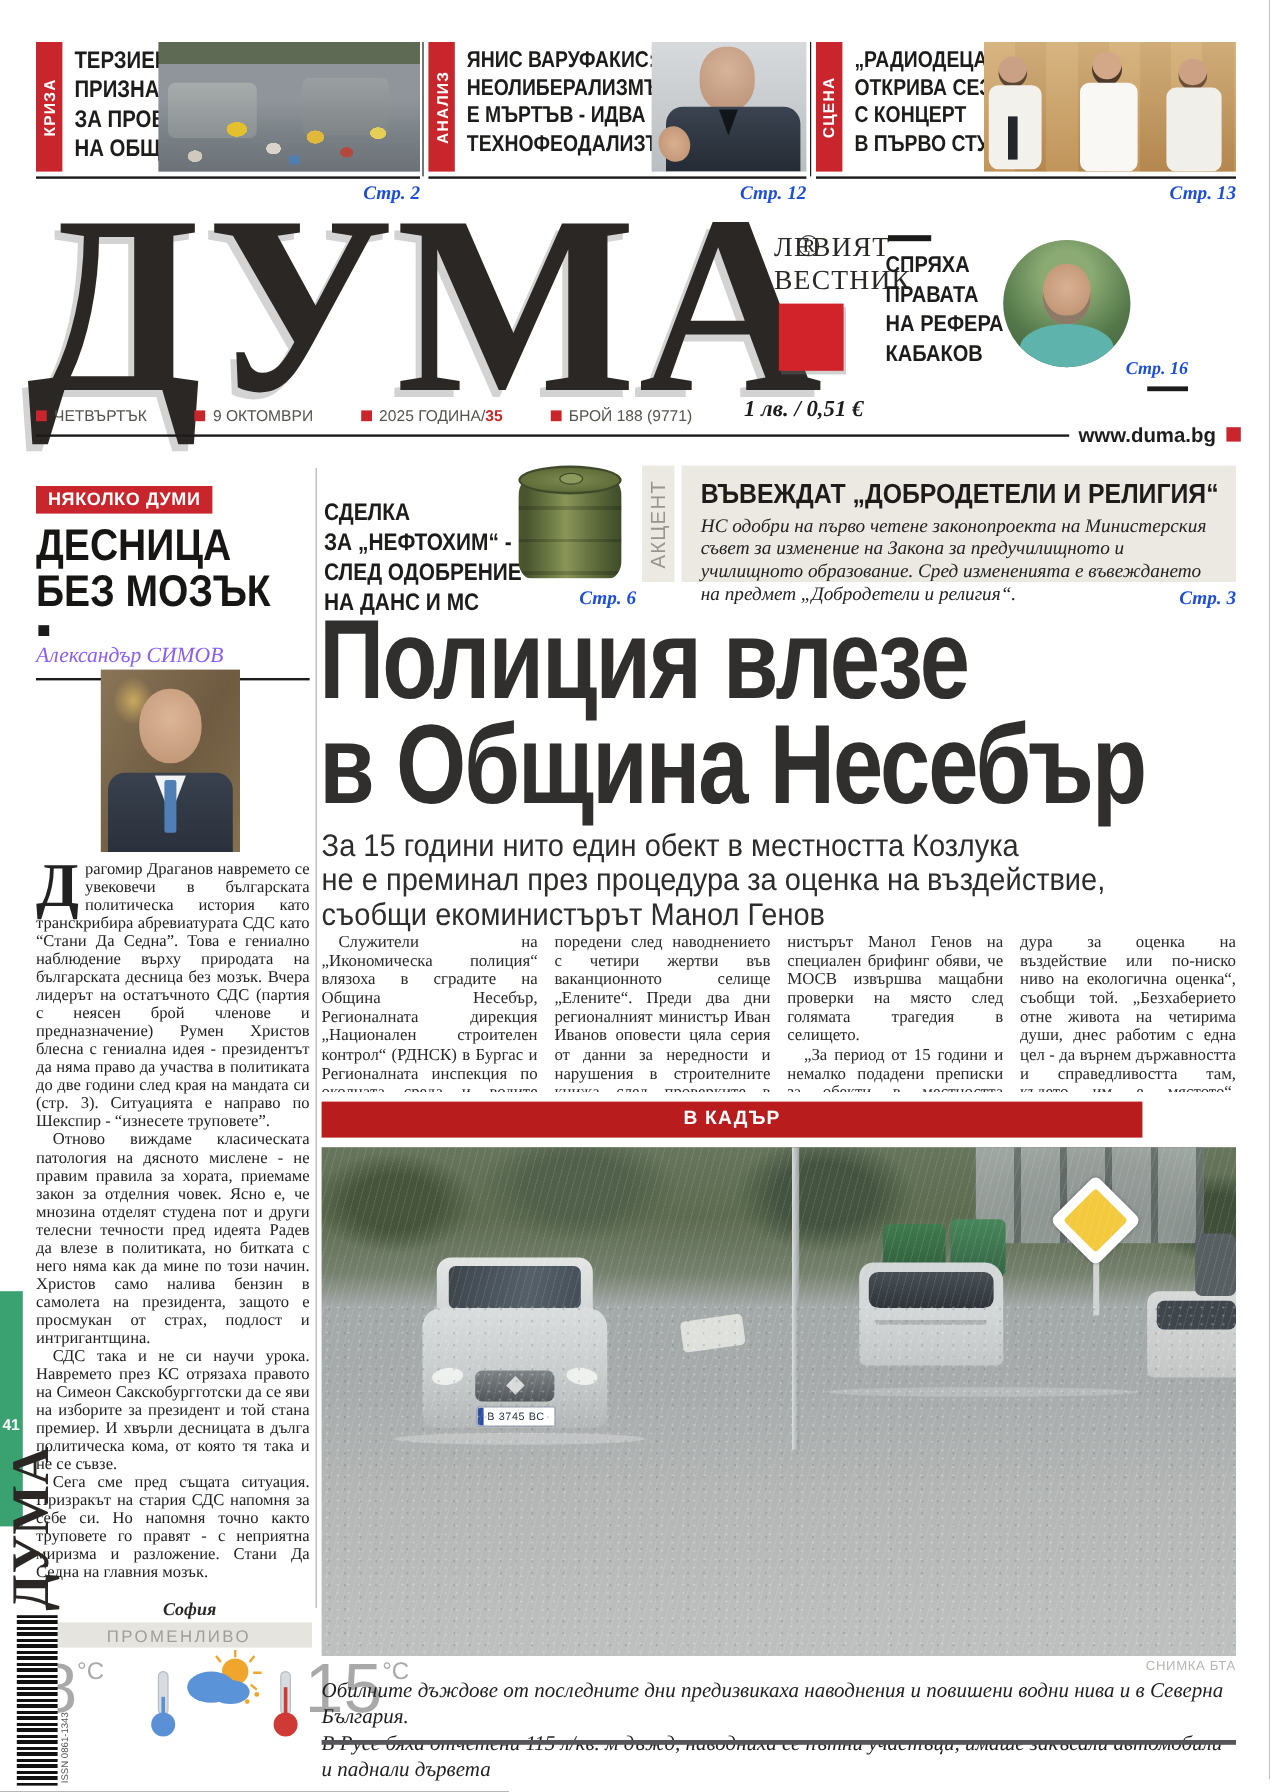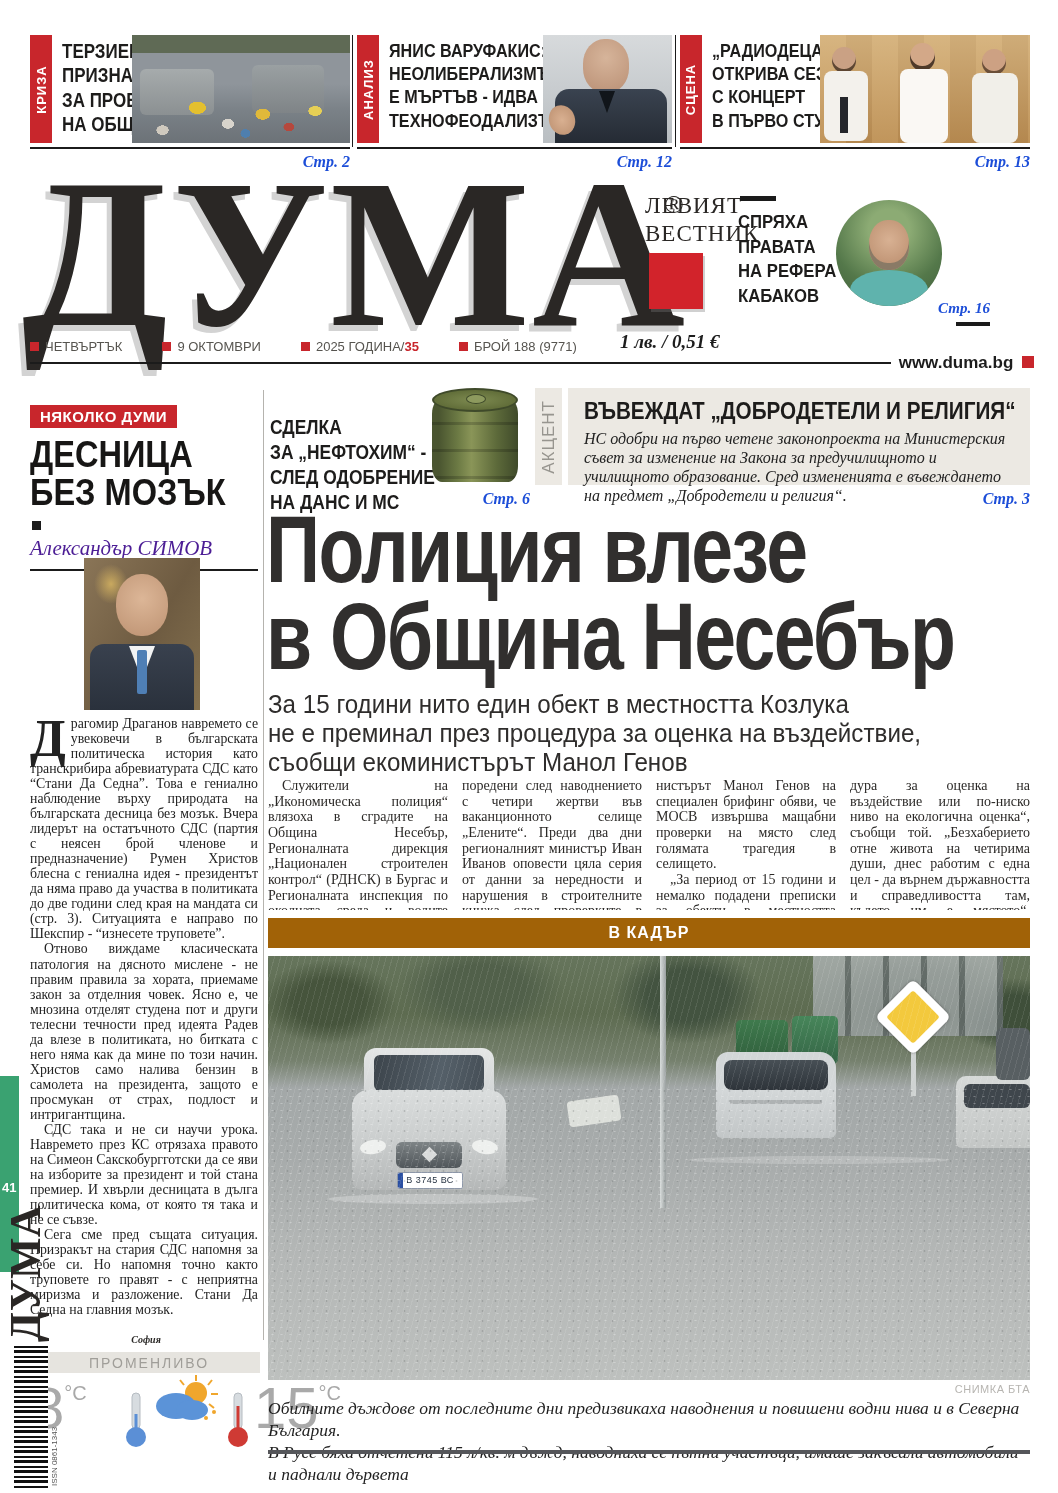--- a/index.html
+++ b/index.html
@@ -148,40 +148,40 @@
 
   <div class="abs" style="left:30px;top:386px;width:228px;margin-top:19px;">
     <div style="display:inline-block;background:#c8262c;color:#fff;font-weight:bold;font-size:15px;letter-spacing:.5px;padding:3px 10px;">НЯКОЛКО ДУМИ</div>
     <div style="margin-top:8px;">
       <div class="cond" style="transform:scaleX(.88);font-weight:bold;font-size:37px;line-height:1.02;color:#171615;">
         <div>ДЕСНИЦА</div>
         <div>БЕЗ МОЗЪК</div>
       </div>
     </div>
     <div style="width:9px;height:9px;background:#1b1b1b;margin:10px 0 6px 2px;"></div>
-    <div class="serif" style="font-style:italic;font-size:21px;color:#4c1d95;">Александър СИМОВ</div>
+    <div class="serif" style="font-style:italic;font-size:18px;color:#8b5cf6;">Александър СИМОВ</div>
     <div class="rule" style="margin-top:8px;"></div>
   </div>
 
   <div class="abs" style="left:84px;top:558px;width:116px;height:152px;overflow:hidden;background:linear-gradient(120deg,#8a7557,#6e5b41 55%,#84714f);">
     <div class="abs" style="left:10px;top:6px;width:34px;height:40px;background:radial-gradient(#c9a95f,transparent 70%);"></div>
     <div class="abs" style="left:32px;top:16px;width:52px;height:62px;background:radial-gradient(circle at 50% 40%,#dcb697,#bd9272);border-radius:48%;"></div>
     <div class="abs" style="left:6px;top:86px;width:104px;height:66px;background:linear-gradient(#39414e,#2a313c);border-radius:14px 14px 0 0;"></div>
     <div class="abs" style="left:45px;top:88px;width:26px;height:34px;background:#f2f3f4;clip-path:polygon(0 0,100% 0,50% 100%);"></div>
     <div class="abs" style="left:53px;top:92px;width:10px;height:44px;background:#4f7fb5;border-radius:2px;"></div>
   </div>
 
   <div class="abs oped-body" style="left:30px;top:716px;width:228px;">
     <p class="jp noind"><span class="dropcap">Д</span><span>рагомир Драганов навремето се увековечи в българската политическа история като транскрибира абревиатурата СДС като “Стани Да Седна”. Това е гениално наблюдение върху природата на българската десница без мозък. Вчера лидерът на остатъчното СДС (партия с неясен брой членове и предназначение) Румен Христов блесна с гениална идея - президентът да няма право да участва в политиката до две години след края на мандата си (стр. 3). Ситуацията е направо по Шекспир - “изнесете труповете”.</span></p>
     <p class="jp">Отново виждаме класическата патология на дясното мислене - не правим правила за хората, приемаме закон за отделния човек. Ясно е, че мнозина отделят студена пот и други телесни течности пред идеята Радев да влезе в политиката, но битката с него няма как да мине по този начин. Христов само налива бензин в самолета на президента, защото е просмукан от страх, подлост и интригантщина.</p>
     <p class="jp">СДС така и не си научи урока. Навремето през КС отрязаха правото на Симеон Сакскобургготски да се яви на изборите за президент и той стана премиер. И хвърли десницата в дълга политическа кома, от която тя така и не се съвзе.</p>
     <p class="jp">Сега сме пред същата ситуация. Призракът на стария СДС напомня за себе си. Но напомня точно както труповете го правят - с неприятна миризма и разложение. Стани Да Седна на главния мозък.</p>
   </div>
 
-  <div class="abs serif" style="left:32px;top:1334px;width:228px;text-align:center;font-weight:bold;font-style:italic;font-size:10px;">София</div>
+  <div class="abs serif" style="left:44px;top:1334px;width:228px;text-align:center;font-weight:bold;font-style:italic;font-size:15px;">София</div>
   <div class="abs" style="left:38px;top:1352px;width:222px;height:21px;background:#e6e4df;color:#a09e99;font-size:14px;letter-spacing:2px;display:flex;align-items:center;justify-content:center;">ПРОМЕНЛИВО</div>
 
   <div class="abs" style="left:30px;top:1374px;width:230px;height:90px;">
     <span class="abs" style="left:2px;top:0;font-size:58px;font-weight:400;color:#a9a9a9;"><span>8</span><span style="font-size:20px;vertical-align:28px;">°C</span></span>
     <svg class="abs" style="left:94px;top:16px;" width="24" height="58" viewBox="0 0 24 58">
       <rect x="8" y="3" width="8" height="36" rx="4" fill="#d7dce0" stroke="#b6bcc2"></rect>
       <rect x="10.5" y="24" width="3" height="16" fill="#5b8fd6"></rect>
       <circle cx="12" cy="47" r="10" fill="#5b8fd6"></circle>
     </svg>
     <svg class="abs" style="left:120px;top:0px;" width="72" height="60" viewBox="0 0 72 60">
@@ -263,21 +263,21 @@
     <div class="leadcol">
       <p class="jp noind">нистърът Манол Генов на специален брифинг обяви, че МОСВ извършва мащабни проверки на място след голямата трагедия в селището.</p>
       <p class="jp">„За период от 15 години и немалко подадени преписки за обекти в местността Козлука, няма досие на нито един обект, преминал през проце-</p>
     </div>
     <div class="leadcol">
       <p class="jp noind">дура за оценка на въздействие или по-ниско ниво на екологична оценка“, съобщи той. „Безхаберието отне живота на четирима души, днес работим с една цел - да върнем държавността и справедливостта там, където им е мястото“, категоричен бе Генов.</p>
 
     </div>
   </div>
 
-  <div class="abs" style="left:268px;top:918px;width:762px;height:30px;background:#a16207;color:#fff;font-weight:bold;font-size:16px;letter-spacing:1px;display:flex;align-items:center;justify-content:center;">В КАДЪР</div>
+  <div class="abs" style="left:268px;top:918px;width:684px;height:30px;background:#b91c1c;color:#fff;font-weight:bold;font-size:16px;letter-spacing:1px;display:flex;align-items:center;justify-content:center;">В КАДЪР</div>
 
   <div class="abs" style="left:268px;top:956px;width:762px;height:424px;overflow:hidden;background:linear-gradient(180deg,#66755c 0,#5d6b50 58px,#76816e 105px,#a3a8a8 132px,#a7abab 200px,#b4b7b6 300px,#bdc0be 424px);">
     <div class="abs" style="left:0;top:0;width:762px;height:132px;background:
       radial-gradient(90px 56px at 8% 35%,#46543c 40%,transparent 75%),
       radial-gradient(110px 60px at 28% 25%,#51604a 40%,transparent 75%),
       radial-gradient(100px 64px at 55% 30%,#435340 40%,transparent 75%),
       radial-gradient(120px 60px at 85% 28%,#4c5a44 40%,transparent 78%),
       radial-gradient(80px 50px at 98% 45%,#3f4f3a 40%,transparent 75%);"></div>
     <div class="abs" style="left:545px;top:0;width:190px;height:80px;background:linear-gradient(#b3b8ba,#9fa5a8),repeating-linear-gradient(90deg,transparent 0 32px,rgba(60,70,72,.5) 32px 38px);background-blend-mode:multiply;opacity:.75;"></div>
     <div class="abs" style="left:468px;top:64px;width:52px;height:46px;background:linear-gradient(#3f7a4d,#2f5c3b);border-radius:5px;"></div>

